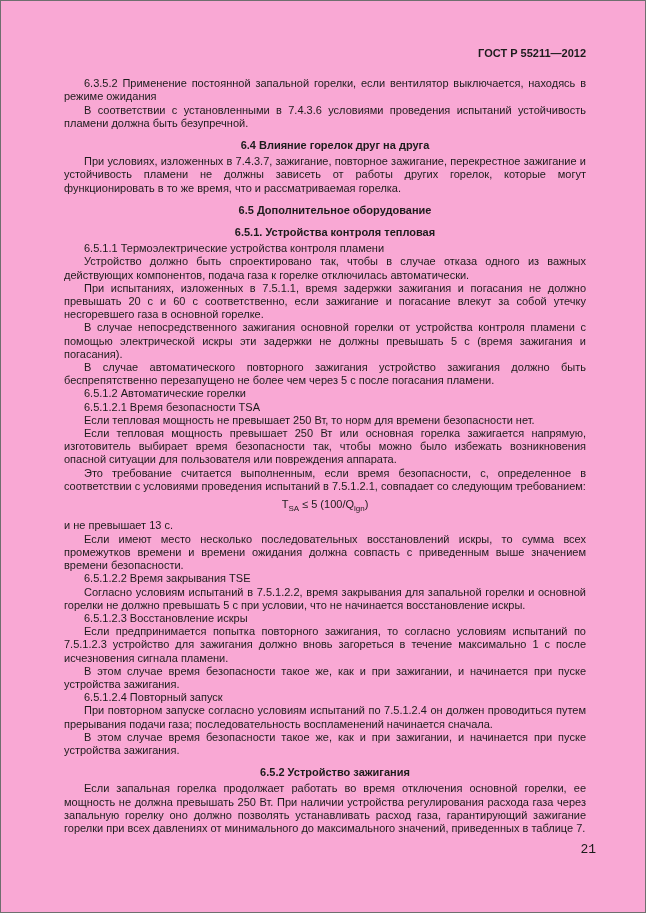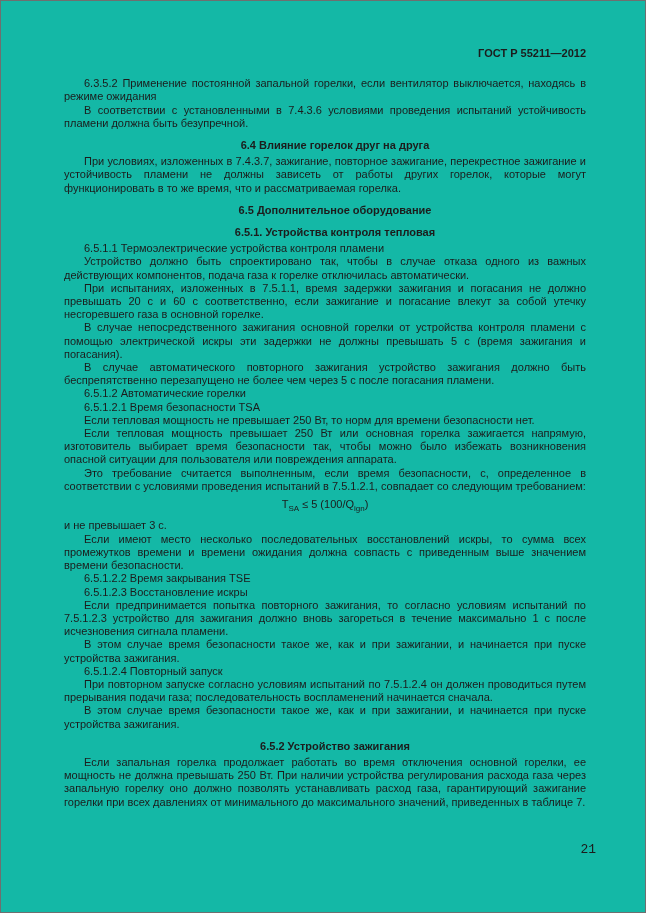--- a/index.html
+++ b/index.html
@@ -5,21 +5,21 @@
   html, body {
     margin: 0;
     padding: 0;
     background: #ffffff;
   }
   .page {
     position: relative;
     width: 646px;
     height: 913px;
     box-sizing: border-box;
-    background: #14b8a6;
+    background: #f9a8d4;
     border: 1px solid #6f6f6f;
     padding: 46px 59px 0 63px;
     font-family: "Liberation Sans", sans-serif;
     font-size: 11px;
     line-height: 13.2px;
     color: #1c1c1c;
     overflow: hidden;
   }
   .doc-header {
     text-align: right;
@@ -74,23 +74,24 @@
       <p class="p">Устройство должно быть спроектировано так, чтобы в случае отказа одного из важных действующих компонентов, подача газа к горелке отключилась автоматически.</p>
       <p class="p">При испытаниях, изложенных в 7.5.1.1, время задержки зажигания и погасания не должно превышать 20 с и 60 с соответственно, если зажигание и погасание влекут за собой утечку несгоревшего газа в основной горелке.</p>
       <p class="p">В случае непосредственного зажигания основной горелки от устройства контроля пламени с помощью электрической искры эти задержки не должны превышать 5 с (время зажигания и погасания).</p>
       <p class="p">В случае автоматического повторного зажигания устройство зажигания должно быть беспрепятственно перезапущено не более чем через 5 с после погасания пламени.</p>
       <p class="p">6.5.1.2 Автоматические горелки</p>
       <p class="p">6.5.1.2.1 Время безопасности TSA</p>
       <p class="p">Если тепловая мощность не превышает 250 Вт, то норм для времени безопасности нет.</p>
       <p class="p">Если тепловая мощность превышает 250 Вт или основная горелка зажигается напрямую, изготовитель выбирает время безопасности так, чтобы можно было избежать возникновения опасной ситуации для пользователя или повреждения аппарата.</p>
       <p class="p">Это требование считается выполненным, если время безопасности, с, определенное в соответствии с условиями проведения испытаний в 7.5.1.2.1, совпадает со следующим требованием:</p>
       <div class="formula"><span>T</span><sub>SA</sub><span> ≤ 5 (100/Q</span><sub>ign</sub><span>)</span></div>
-      <p class="pflush">и не превышает 3 с.</p>
+      <p class="pflush">и не превышает 13 с.</p>
       <p class="p">Если имеют место несколько последовательных восстановлений искры, то сумма всех промежутков времени и времени ожидания должна совпасть с приведенным выше значением времени безопасности.</p>
       <p class="p">6.5.1.2.2 Время закрывания TSE</p>
+      <p class="p">Согласно условиям испытаний в 7.5.1.2.2, время закрывания для запальной горелки и основной горелки не должно превышать 5 с при условии, что не начинается восстановление искры.</p>
       <p class="p">6.5.1.2.3 Восстановление искры</p>
       <p class="p">Если предпринимается попытка повторного зажигания, то согласно условиям испытаний по 7.5.1.2.3 устройство для зажигания должно вновь загореться в течение максимально 1 с после исчезновения сигнала пламени.</p>
       <p class="p">В этом случае время безопасности такое же, как и при зажигании, и начинается при пуске устройства зажигания.</p>
       <p class="p">6.5.1.2.4 Повторный запуск</p>
       <p class="p">При повторном запуске согласно условиям испытаний по 7.5.1.2.4 он должен проводиться путем прерывания подачи газа; последовательность воспламенений начинается сначала.</p>
       <p class="p">В этом случае время безопасности такое же, как и при зажигании, и начинается при пуске устройства зажигания.</p>
       <p class="h">6.5.2 Устройство зажигания</p>
       <p class="p">Если запальная горелка продолжает работать во время отключения основной горелки, ее мощность не должна превышать 250 Вт. При наличии устройства регулирования расхода газа через запальную горелку оно должно позволять устанавливать расход газа, гарантирующий зажигание горелки при всех давлениях от минимального до максимального значений, приведенных в таблице 7.</p>
     </div>
 

